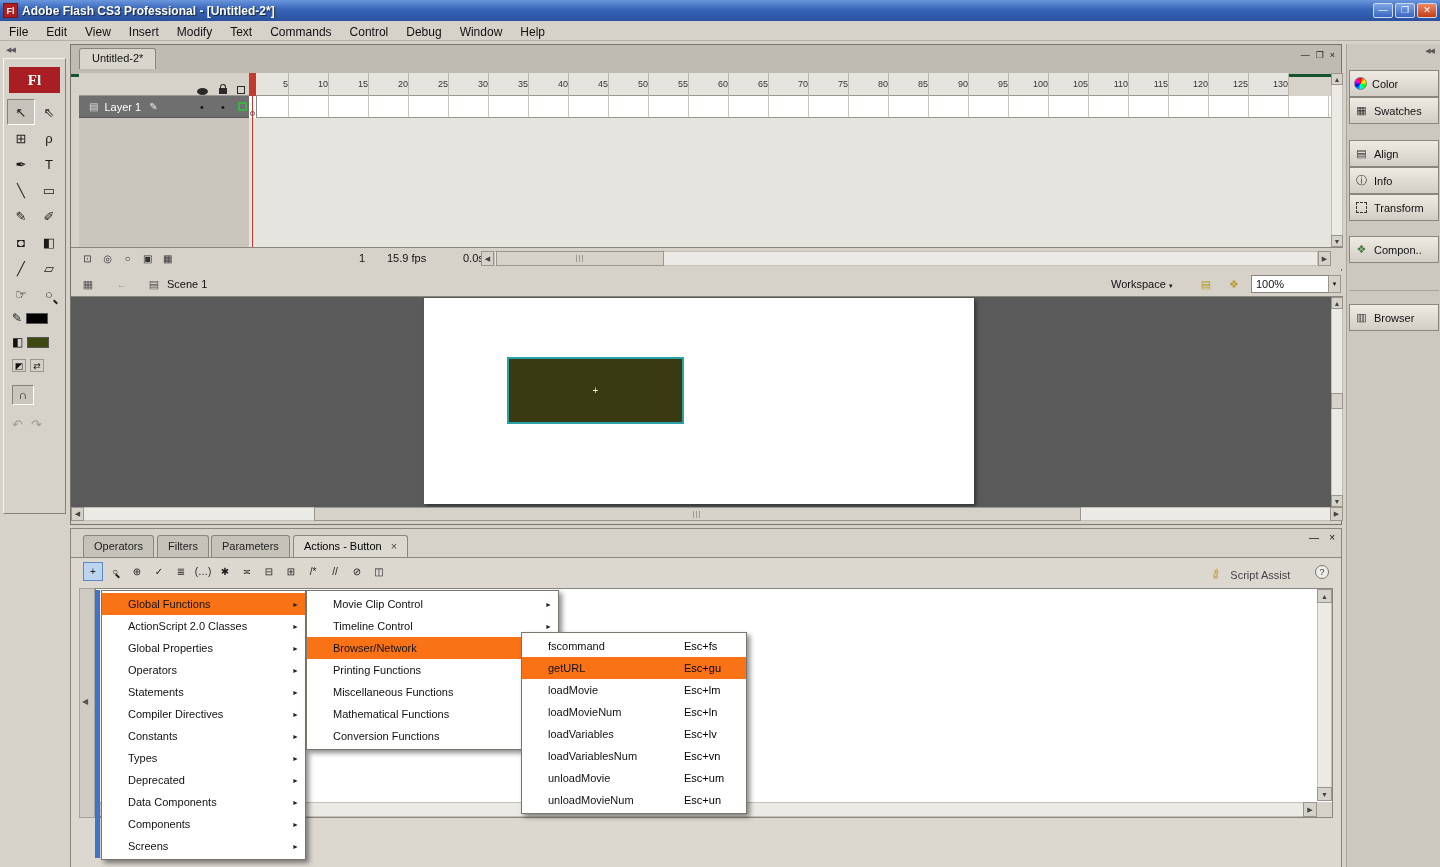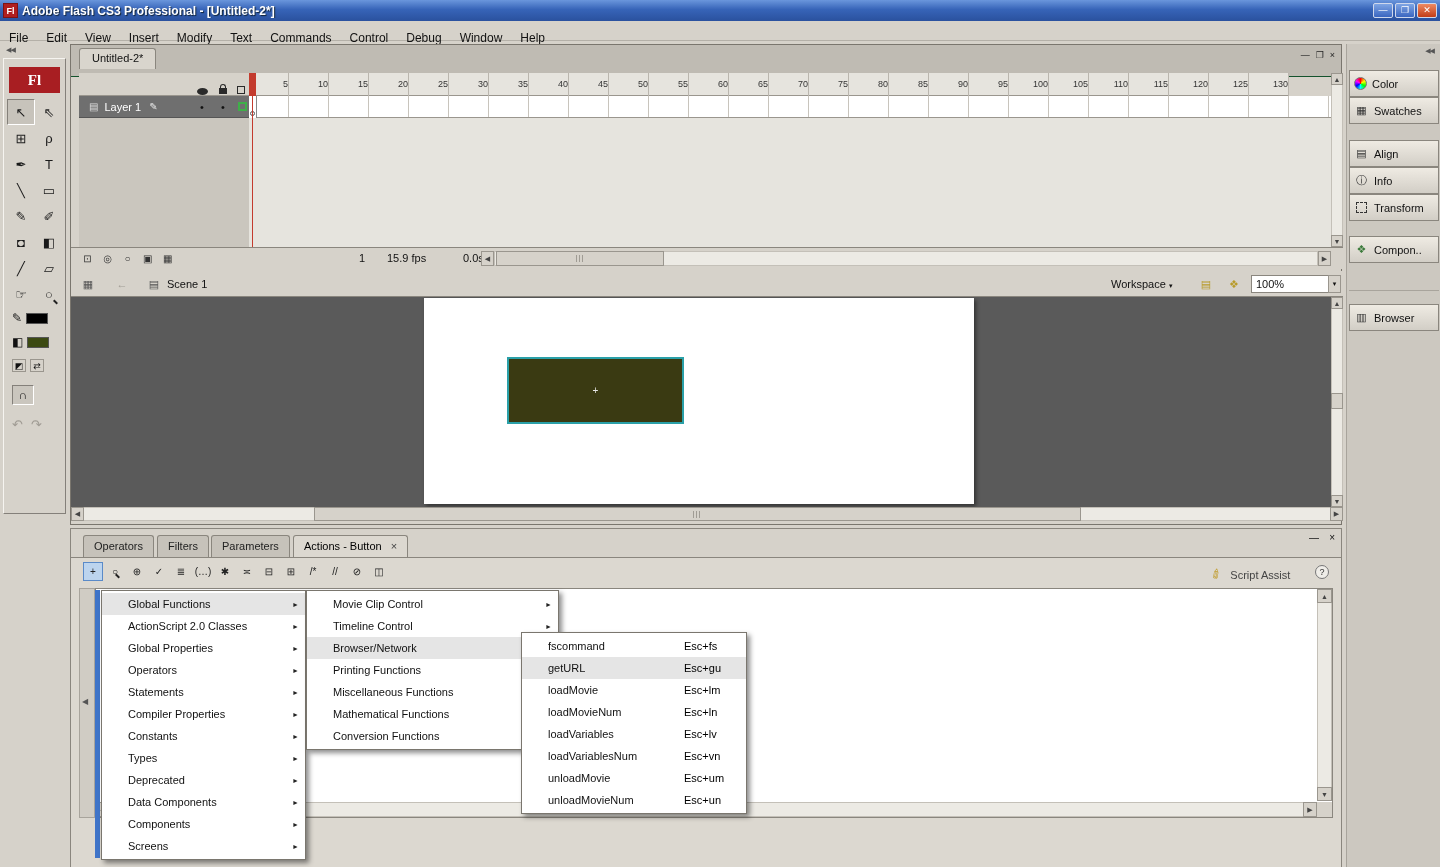--- a/index.html
+++ b/index.html
@@ -8,42 +8,42 @@
 .abs{position:absolute}
 
 .titlebar{left:0;top:0;width:1440px;height:21px;background:linear-gradient(180deg,#6a96dc,#3764b8 45%,#2a519e);display:flex;align-items:center;padding:0 3px;color:#fff}
 .applogo{width:15px;height:15px;background:#b01e20;border:1px solid #7d1214;color:#fff;font-size:9px;font-weight:bold;display:flex;align-items:center;justify-content:center;margin-right:4px}
 .wtitle{font-size:12px;font-weight:bold;text-shadow:1px 1px 1px #123;flex:1;white-space:nowrap;overflow:hidden}
 .winbtns{display:flex;gap:2px}
 .wbtn{width:20px;height:15px;border:1px solid #cfd8ec;border-radius:2px;background:linear-gradient(180deg,#7fa5e4,#3a66c0);font-size:9px;line-height:13px;text-align:center;color:#fff}
 .wbtn.close{background:linear-gradient(180deg,#ef8a62,#c23d18)}
 
 .menubar{left:0;top:21px;width:1440px;height:20px;background:#d6d2ca;border-bottom:1px solid #b4b0a8;white-space:nowrap}
-.mb-item{display:inline-block;padding:10px 9px 0 9px;font-size:12px;height:24px}
+.mb-item{display:inline-block;padding:4px 9px 0 9px;font-size:12px;height:24px}
 
 .chev{font-size:7px;color:#555;letter-spacing:-1px}
 .sb-btn{position:absolute;background:#d6d2ca;border:1px solid #9a968e;display:flex;align-items:center;justify-content:center;font-size:7px;color:#444}
 .sb-track{position:absolute;background:#eceae4;border:1px solid #c4c0b8}
 .sb-thumb{position:absolute;background:#d6d2ca;border:1px solid #9a968e;display:flex;align-items:center;justify-content:center}
 .thumb-grip{width:9px;height:7px;background:repeating-linear-gradient(90deg,#a09c94 0 1px,transparent 1px 3px)}
 
 .toolbox{left:3px;top:58px;width:63px;height:456px;background:#d6d2ca;border:1px solid;border-color:#f6f4f0 #84807a #84807a #f6f4f0}
 .tb-logo{position:absolute;left:5px;top:8px;width:51px;height:26px;background:#a81e22;color:#fff;font-family:"Liberation Serif",serif;font-size:15px;font-weight:bold;display:flex;align-items:center;justify-content:center}
 .tools{position:absolute;left:3px;top:40px;width:56px;display:grid;grid-template-columns:28px 28px;grid-auto-rows:26px}
 .tool{position:relative;display:flex;align-items:center;justify-content:center;font-size:13px;color:#1a1a1a}
 .tool.hl{background:#c7c3bb;border:1px solid;border-color:#84807a #fff #fff #84807a}
 [data-name="zoom-tool"]::after,[data-name="find-button"]::after{content:"";position:absolute;width:5px;height:2px;background:#222;transform:rotate(45deg);right:5px;bottom:4px}
 .trow{position:absolute;left:8px;display:flex;align-items:center;gap:4px;font-size:12px}
 .swatch{width:22px;height:11px;border:1px solid #555;display:inline-block}
 .mini-btn{width:14px;height:13px;border:1px solid #9a968e;background:#d6d2ca;font-size:9px;display:flex;align-items:center;justify-content:center}
 .magnet-btn{width:22px;height:20px;border:1px solid;border-color:#84807a #fff #fff #84807a;background:#cac6be;font-size:12px;font-weight:bold;display:flex;align-items:center;justify-content:center}
 .gray{color:#a09c94}
 
 .docwin{left:70px;top:44px;width:1272px;height:481px;background:#d6d2ca;border:1px solid #7a766e}
-.tabstrip{position:absolute;left:0;top:0;width:100%;height:32px;background:#bfbbb3;border-bottom:1px solid #14532d}
+.tabstrip{position:absolute;left:0;top:0;width:100%;height:32px;background:#bfbbb3;border-bottom:3px solid #14532d}
 .doctab{position:absolute;left:8px;top:3px;height:21px;background:#d9d5cd;border:1px solid #8a867e;border-bottom:none;border-radius:3px 3px 0 0;padding:3px 12px 0 12px;font-size:11px}
 .docbtns{position:absolute;right:6px;top:5px;display:flex;gap:6px;font-size:9px;color:#222}
 
 .tl-lhead{position:absolute;left:8px;top:28px;width:170px;height:23px;background:#d6d2ca;border-bottom:1px solid #9a968e}
 .eye-icon{display:inline-block;width:11px;height:7px;background:#2a2a2a;border-radius:50%}
 .lock-icon{display:inline-block;width:8px;height:6px;background:#2a2a2a;position:relative}
 .lock-icon::before{content:"";position:absolute;top:-4px;left:1px;width:4px;height:4px;border:1.5px solid #2a2a2a;border-bottom:none;border-radius:3px 3px 0 0}
 .outline-icon{display:inline-block;width:8px;height:8px;border:1.5px solid #2a2a2a}
 .layer-row{position:absolute;left:8px;top:51px;width:170px;height:22px;background:#6f6f6f;border-bottom:1px solid #555;color:#fff;font-size:11px;display:flex;align-items:center}
 .ruler{position:absolute;left:178px;top:28px;width:1040px;height:23px;background:#e6e4de;border-bottom:1px solid #9a968e;white-space:nowrap}
@@ -70,21 +70,21 @@
 .ptab.active{background:#dcd8d0;color:#000}
 .pbody{position:absolute;left:0;top:28px;width:1270px;height:310px;background:#dcd8d0;border-top:1px solid #8a867e}
 .atoolbar{position:absolute;left:12px;top:4px;display:flex;gap:2px}
 .abtn{position:relative;width:20px;height:19px;display:flex;align-items:center;justify-content:center;font-size:10px;color:#222}
 .abtn.hl{background:#bcd4ee;border:1px solid #5a8ac8}
 .scriptpane{position:absolute;left:24px;top:30px;width:1238px;height:230px;background:#fff;border:1px solid #8a867e}
 .splitter{position:absolute;left:8px;top:30px;width:16px;height:230px;background:#d0ccc4;border:1px solid #a8a49c}
 .accent{position:absolute;left:24px;top:32px;width:5px;height:268px;background:#3f74c8;z-index:35}
 .menu{position:absolute;background:#fff;border:1px solid #7a766e;box-shadow:3px 3px 5px rgba(0,0,0,.45);padding:2px 0;z-index:40}
 .mitem{position:relative;height:22px;display:flex;align-items:center;padding:0 8px 0 26px;font-size:11px;white-space:nowrap}
-.mitem.hl{background:#e5e5e5}
+.mitem.hl{background:#f97316}
 .mitem .arr{position:absolute;right:6px;font-size:7px;color:#222}
 .mitem .short{position:absolute;left:162px;color:#000}
 .helpbtn{width:14px;height:14px;border:1px solid #777;border-radius:50%;background:#efede8;font-size:9px;display:flex;align-items:center;justify-content:center;color:#333}
 .wand{display:inline-block;transform:rotate(-35deg);color:#c09a28;font-size:13px}
 
 .rightdock{left:1346px;top:44px;width:94px;height:823px;background:#ccc8c0;border-left:1px solid #a8a49c}
 .rpanel{position:absolute;left:2px;width:90px;height:27px;background:linear-gradient(180deg,#efebe3,#d2cec6);border:1px solid #8a867e;display:flex;align-items:center;padding:0 4px;font-size:11px;gap:5px}
 .rp-icon{display:inline-flex;width:15px;justify-content:center;font-size:11px;color:#333}
 .colorwheel{width:13px;height:13px;border-radius:50%;border:1px solid #777;background:conic-gradient(#f00,#ff0,#0f0,#0ff,#00f,#f0f,#f00)}
 .dashedbox{width:11px;height:11px;border:1px dashed #333}
@@ -378,21 +378,21 @@
         </div>
         <div class="mitem" data-name="menu-item">
           <span>Operators</span>
           <span class="arr" data-name="submenu-arrow-icon">►</span>
         </div>
         <div class="mitem" data-name="menu-item">
           <span>Statements</span>
           <span class="arr" data-name="submenu-arrow-icon">►</span>
         </div>
         <div class="mitem" data-name="menu-item">
-          <span>Compiler Properties</span>
+          <span>Compiler Directives</span>
           <span class="arr" data-name="submenu-arrow-icon">►</span>
         </div>
         <div class="mitem" data-name="menu-item">
           <span>Constants</span>
           <span class="arr" data-name="submenu-arrow-icon">►</span>
         </div>
         <div class="mitem" data-name="menu-item">
           <span>Types</span>
           <span class="arr" data-name="submenu-arrow-icon">►</span>
         </div>

